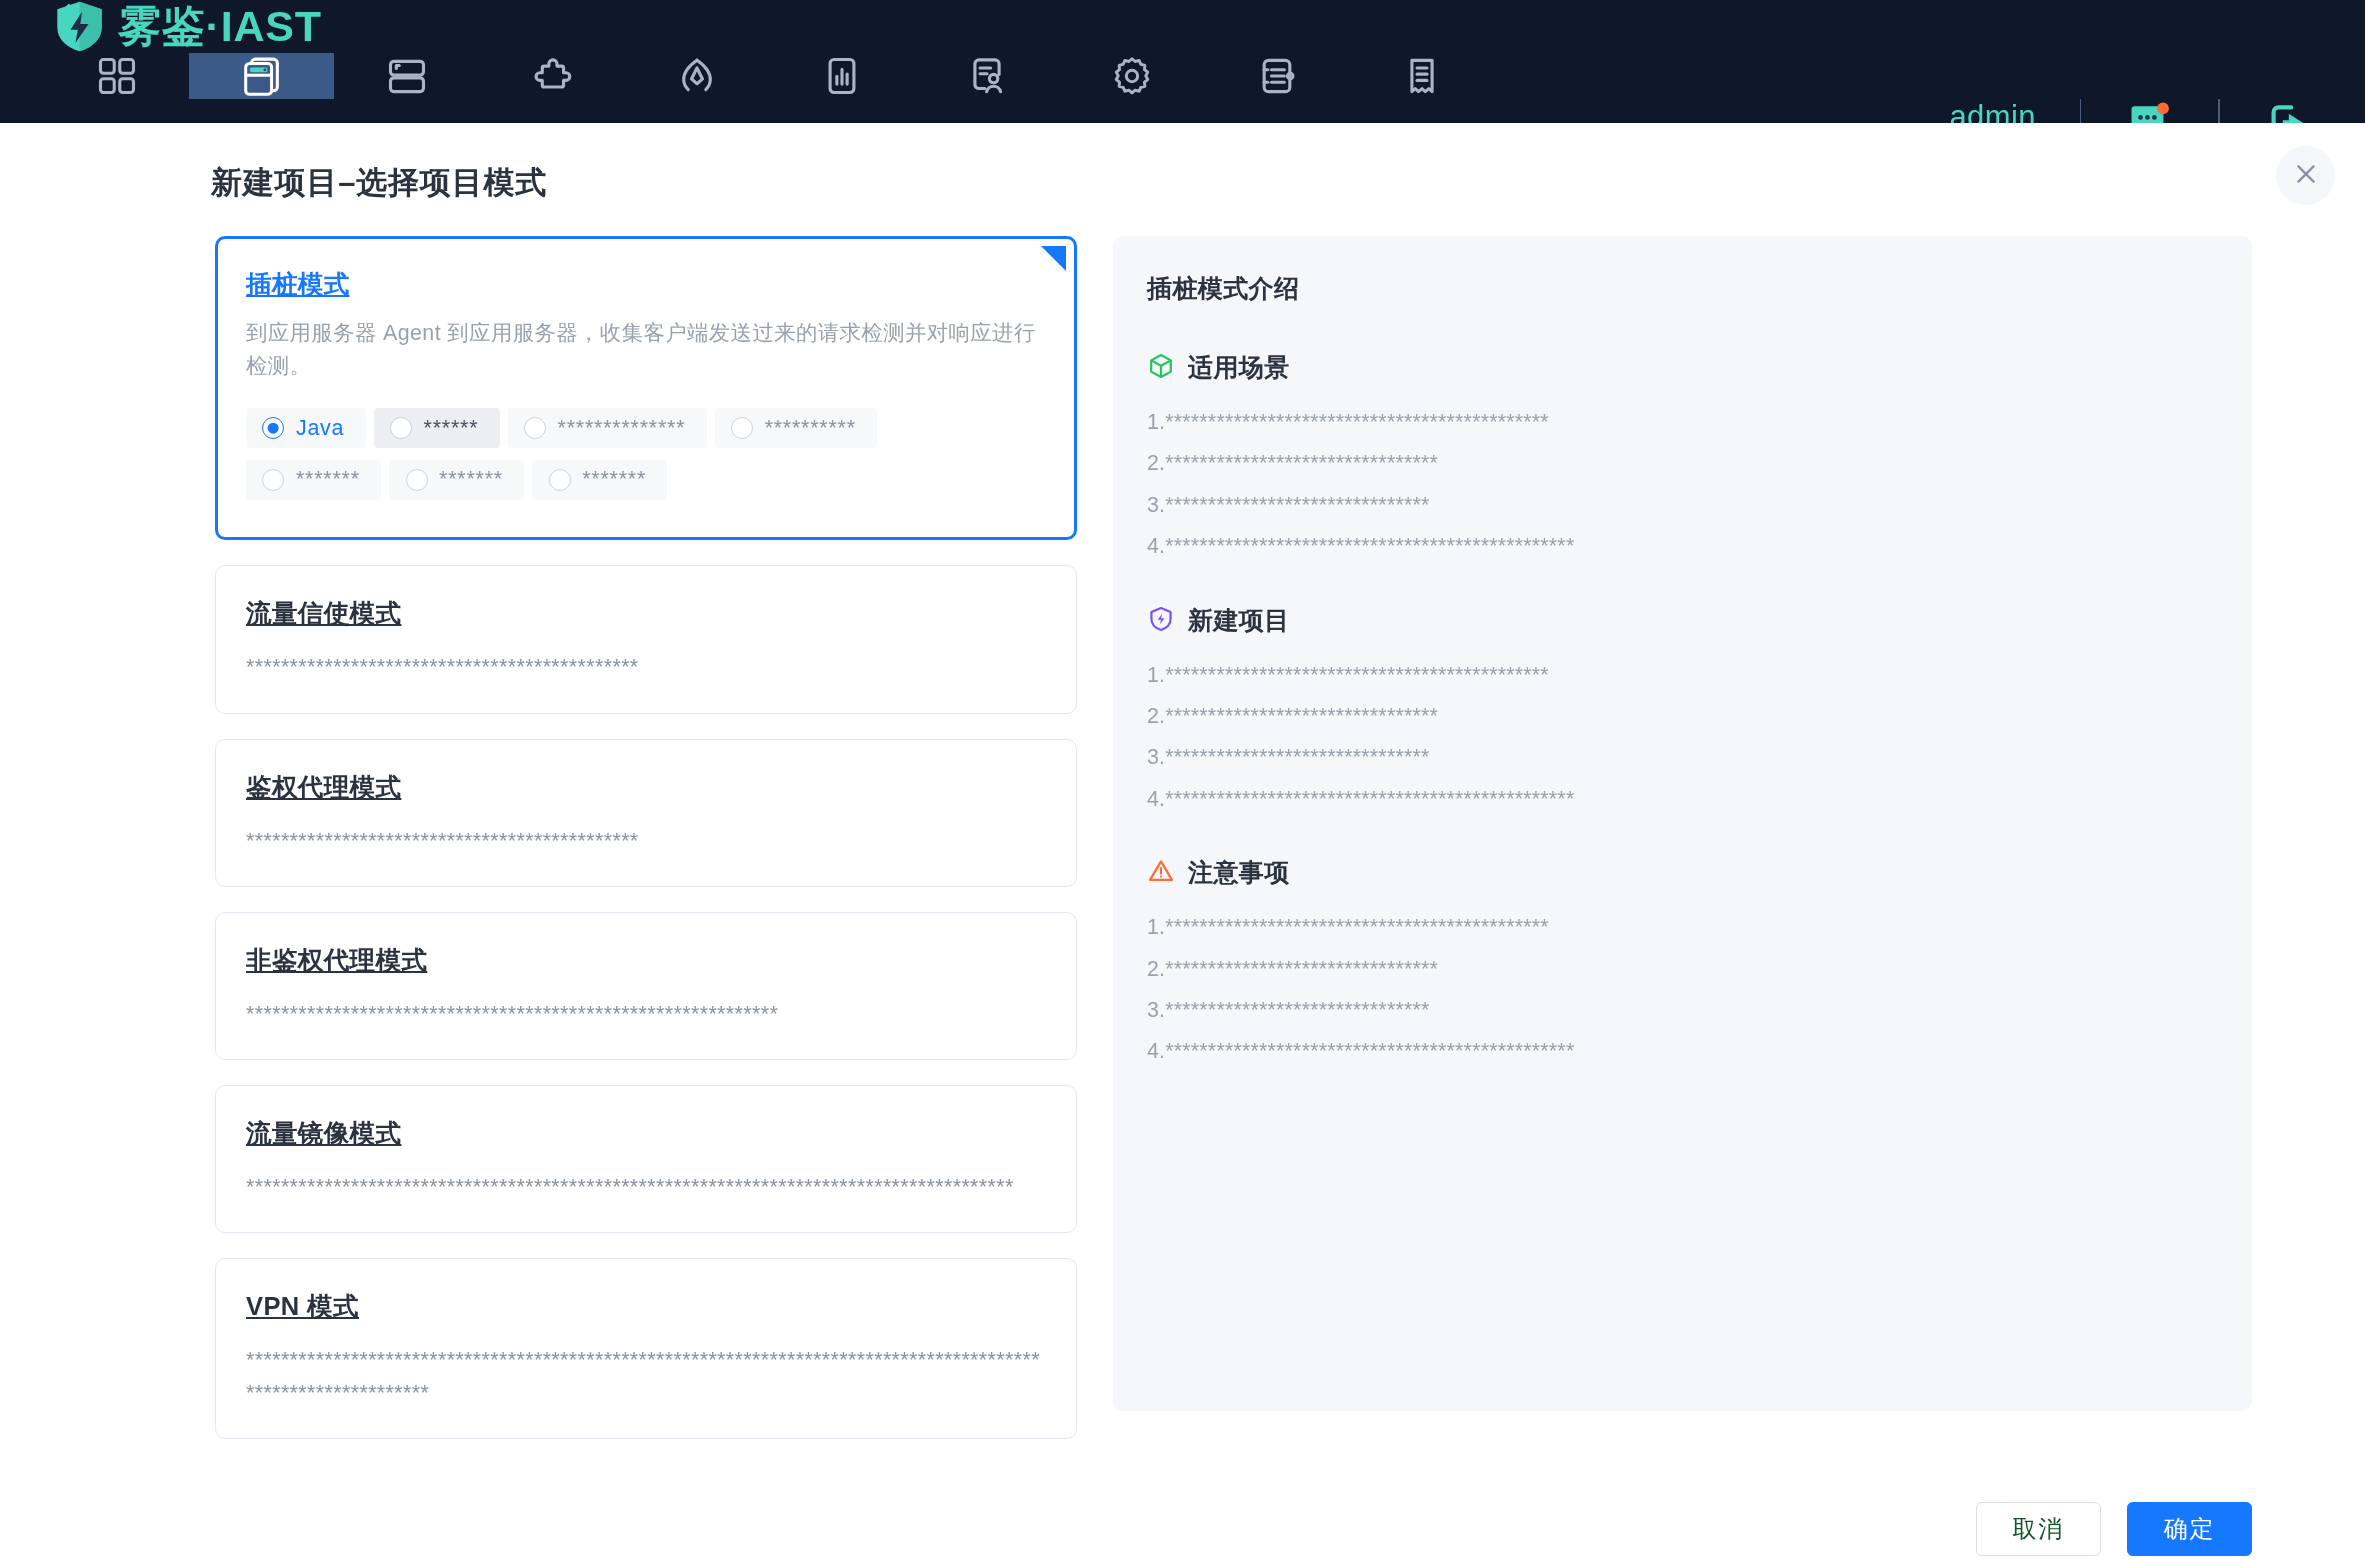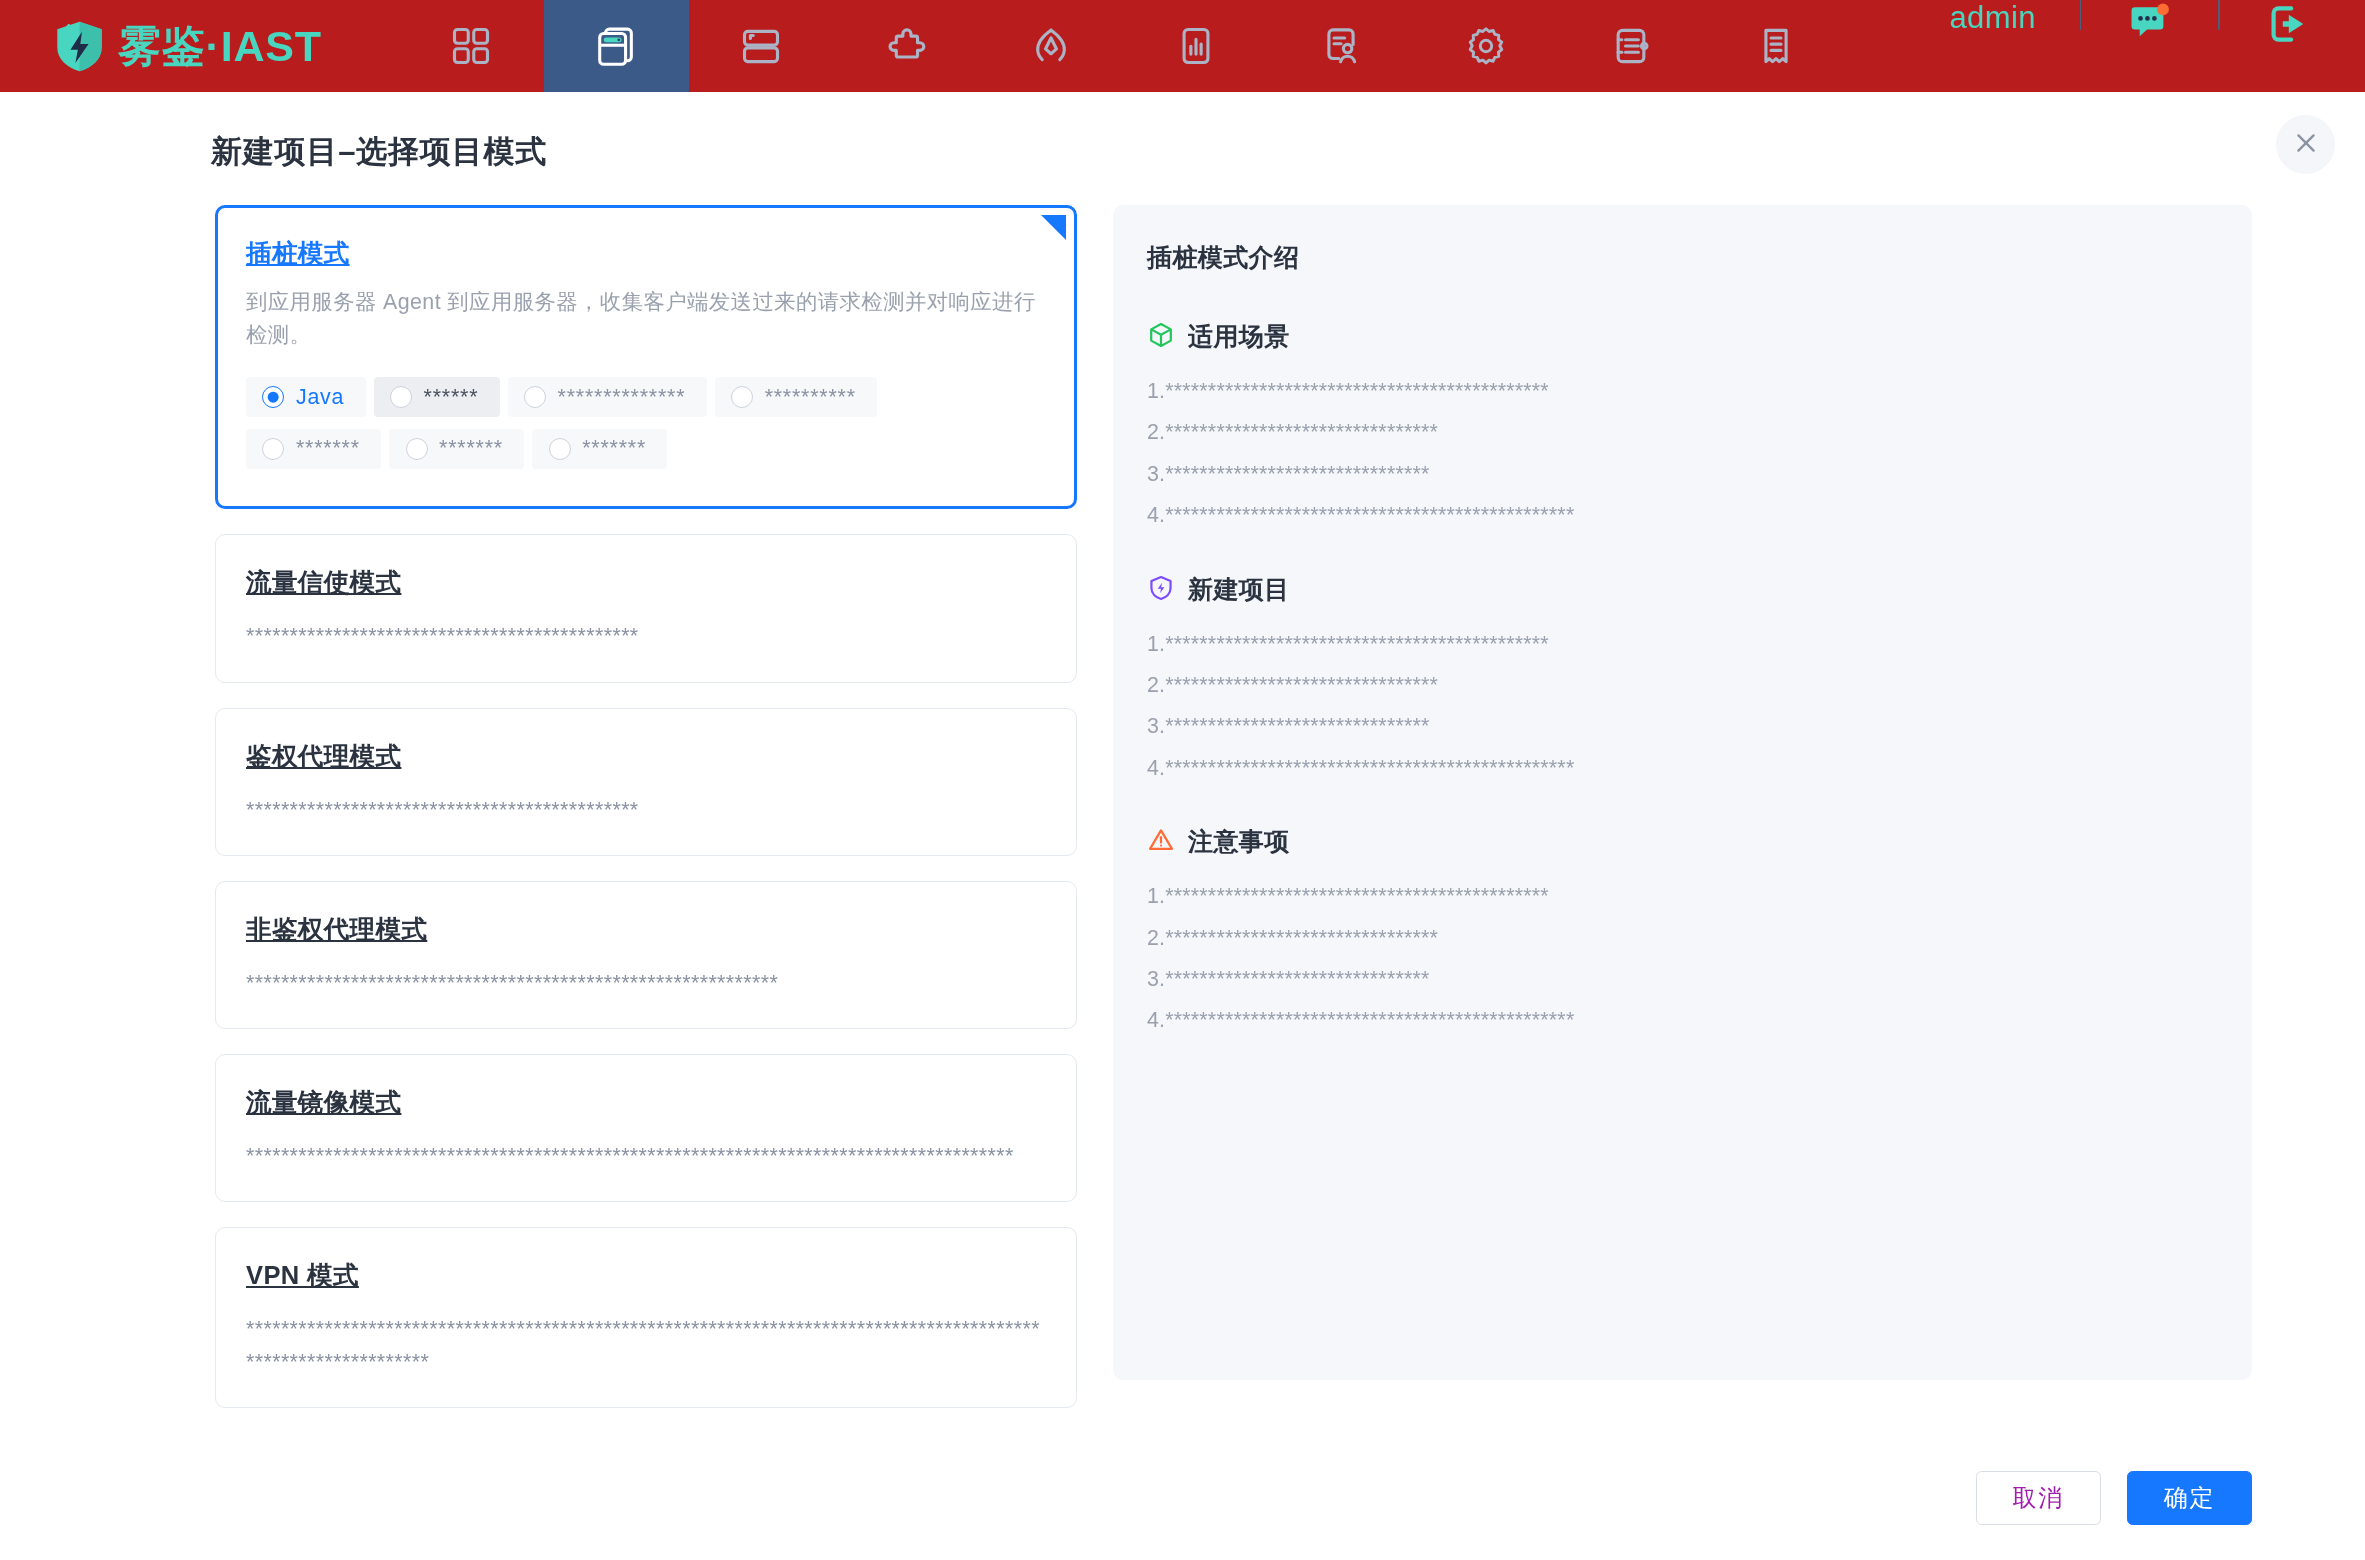--- a/index.html
+++ b/index.html
@@ -5,24 +5,25 @@
   * { box-sizing: border-box; margin: 0; padding: 0; }
   html, body {
     width: 2366px; height: 1561px;
     background: #ffffff;
     font-family: "Liberation Sans", "DejaVu Sans", sans-serif;
     overflow: hidden;
   }
 
   
   .topnav {
-    height: 92px; width: 100%;
-    background: #b91c1c;
+    height: 123px; width: 100%;
+    background: #0f172a;
     display: flex; align-items: stretch;
     position: relative;
+    flex-direction: column;
   }
   .brand {
     display: flex; align-items: center;
     padding-left: 54px; padding-right: 33px;
     gap: 13px;
   }
   .brand-logo { width: 51px; height: 53px; display: block; }
   .brand-text {
     color: #49d6c0;
     font-size: 43px;
@@ -233,21 +234,21 @@
     height: 54px;
     display: inline-flex;
     align-items: center;
     justify-content: center;
     cursor: pointer;
     letter-spacing: 1.6px;
   }
   .btn-cancel {
     background: #ffffff;
     border: 1.6px solid #d9dee6;
-    color: #a21caf;
+    color: #14532d;
   }
   .btn-confirm {
     background: #1677ff;
     border: 1.6px solid #1677ff;
     color: #ffffff;
   }
 </style>
 </head>
 <body>
 

